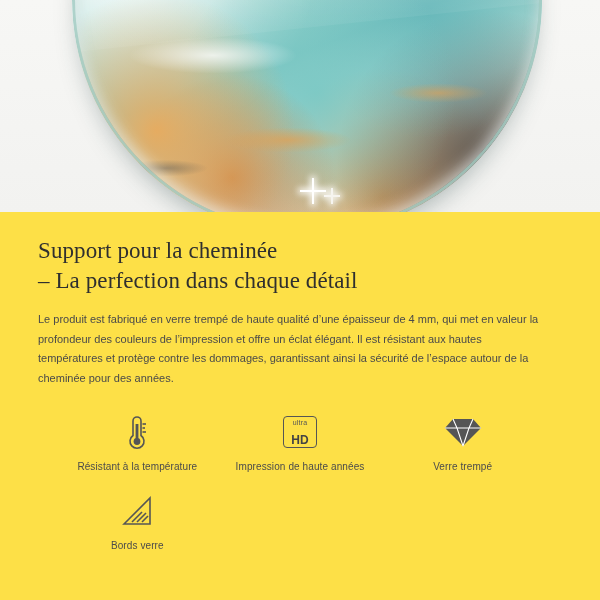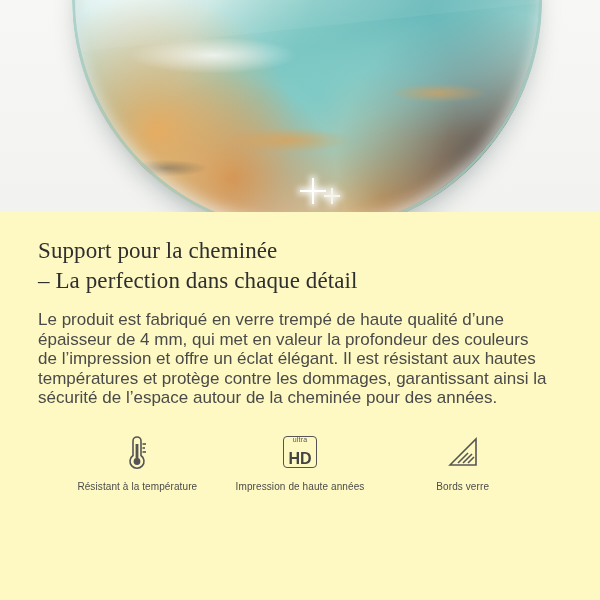--- a/index.html
+++ b/index.html
@@ -10,21 +10,21 @@
     width: 600px;
     height: 600px;
     background: #ffffff;
     font-family: "Liberation Sans", sans-serif;
     overflow: hidden;
   }
   .page {
     position: relative;
     width: 600px;
     height: 600px;
-    background: #fef9c3;
+    background: #fde047;
     overflow: hidden;
   }
 
   
   .hero {
     position: relative;
     width: 600px;
     height: 212px;
     overflow: hidden;
     background: #f4f4f2;
@@ -112,21 +112,21 @@
     font-size: 23px;
     line-height: 30px;
     color: #2f2f2f;
     font-weight: 400;
     margin: 0 0 14px 0;
     letter-spacing: .1px;
   }
   .headline .line2 { display: block; }
   .body-copy {
     font-family: "Liberation Sans", sans-serif;
-    font-size: 17px;
+    font-size: 11px;
     line-height: 19.5px;
     color: #4a4a4a;
     margin: 0;
     max-width: 510px;
   }
 
   
   .features {
     margin-top: 22px;
     padding: 0 18px;
@@ -159,21 +159,21 @@
     height: 30px;
     border: 1.6px solid #555;
     border-radius: 4px;
     display: flex;
     flex-direction: column;
     align-items: center;
     justify-content: center;
     line-height: 1;
   }
   .uhd-box .u { font-size: 7px; color: #555; letter-spacing: .2px; }
-  .uhd-box .hd { font-size: 16px; font-weight: bold; color: #444; margin-top: 8px; }
+  .uhd-box .hd { font-size: 12px; font-weight: bold; color: #444; margin-top: 8px; }
 </style>
 </head>
 <body>
 
 <div class="page">
 
   <div class="hero">
     <div class="hero-bg"></div>
     <div class="glass-disc">
       <div class="veins"></div>
@@ -211,20 +211,29 @@
         <div class="feature-icon">
           <div class="uhd-box">
             <span class="u">ultra</span>
             <span class="hd">HD</span>
           </div>
         </div>
         <div class="feature-label">Impression de haute années</div>
       </div>
 
 
+      <div class="feature">
+        <div class="feature-icon">
+          <svg width="40" height="34" viewBox="0 0 40 34">
+            <path d="M10 4 H30 L38 13 L20 31 L2 13 Z" fill="#555"></path>
+            <path d="M2 13 H38 M10 4 L14 13 L20 31 M30 4 L26 13 L20 31" fill="none" stroke="#ffffff" stroke-width="1.1"></path>
+          </svg>
+        </div>
+        <div class="feature-label">Verre trempé</div>
+      </div>
 
       <div class="feature">
         <div class="feature-icon">
           <svg width="34" height="34" viewBox="0 0 34 34" stroke="#555" stroke-width="1.6" fill="none">
             <path d="M4 30 L30 4 L30 30 Z"></path>
             <line x1="12" y1="28" x2="22" y2="18"></line>
             <line x1="17" y1="28" x2="26" y2="19"></line>
             <line x1="22" y1="28" x2="28" y2="22"></line>
           </svg>
         </div>

